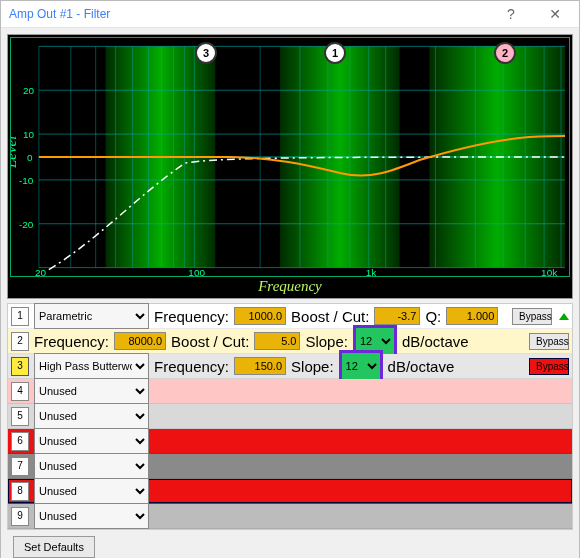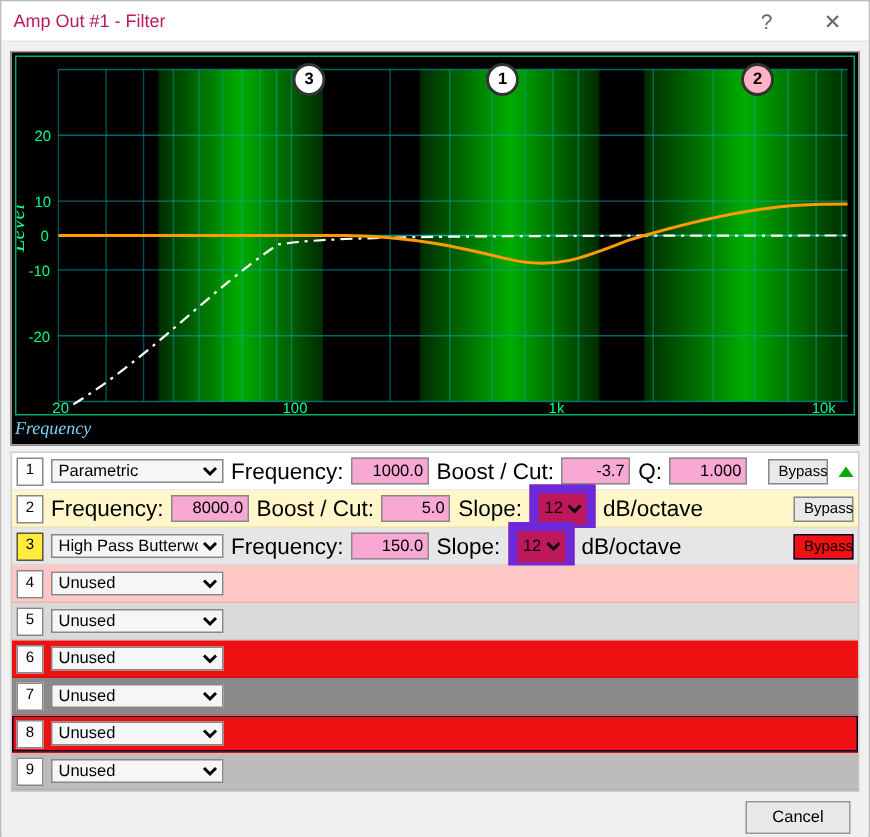--- a/index.html
+++ b/index.html
@@ -1,36 +1,36 @@
 <!DOCTYPE html>
 <html><head>
 <meta charset="utf-8">
 <style>
   html,body{margin:0;padding:0;font-family:"Segoe UI",Tahoma,sans-serif;font-size:11px;color:#000;background:#fff}
   .window{width:580px;height:558px;box-sizing:border-box;border:1px solid #bbb;display:flex;flex-direction:column;background:#f0f0f0}
   .titlebar{height:28px;display:flex;align-items:center;padding:0 2px 0 8px;background:#fff;border-bottom:1px solid #e5e5e5}
-  .titlebar .title{flex:0 0 auto;color:#be185d;font-size:12px}
+  .titlebar .title{flex:0 0 auto;color:#3b82f6;font-size:12px}
   .titlebar .spacer{flex:1}
   .titlebar .winbtn{width:44px;height:26px;display:flex;align-items:center;justify-content:center;color:#666;font-size:14px}
   .body{flex:1;display:flex;flex-direction:column;padding:6px 6px 0 6px;background:#f0f0f0}
   .graphwrap{border:1px solid #999;background:#000;padding:2px 2px 0 2px;position:relative}
   .graph{position:relative;height:238px;background:#000;overflow:hidden;border:1px solid #0a6}
   .graph svg{display:block}
   .marker{position:absolute;top:4px;width:18px;height:18px;border-radius:50%;background:#fff;border:2px solid #333;display:flex;align-items:center;justify-content:center;font-weight:bold;font-size:11px;color:#000}
   .marker.pink{background:#ffb3c4}
-  .xlabel{color:#7dd3fc;font-style:italic;font-family:Georgia,serif;font-size:12px;padding:1px 0 3px 0;background:#000}
+  .xlabel{color:#bef264;text-align:center;font-style:italic;font-family:Georgia,serif;font-size:15px;padding:1px 0 3px 0;background:#000}
   .rows{margin-top:4px;display:flex;flex-direction:column;gap:0;border:1px solid #ccc}
   .row{display:flex;align-items:center;height:22px;padding:1px 3px;gap:5px;border-bottom:1px solid rgba(0,0,0,.08)}
   .row .idx{width:16px;height:17px;border:1px solid #888;background:#fdfdfd;text-align:center;line-height:15px;font-size:10px}
   .row .idx.sel{background:#ffec3d;border-color:#555}
-  .row select.type{width:115px;height:16px;border:1px solid #888;font-size:11px;background:#f6f6f6}
+  .row select.type{width:115px;height:26px;border:1px solid #888;font-size:11px;background:#f6f6f6}
   .plabel{font-size:15px}
-  .pval{width:44px;height:16px;border:1px solid #888;background:#f9a8d4;text-align:right;padding:0 3px;font-size:11px}
+  .pval{width:44px;height:16px;border:1px solid #888;background:#eab308;text-align:right;padding:0 3px;font-size:11px}
   .pval.narrow{width:38px}
-  .slopesel{height:33px;width:44px;border:6px solid #6d28d9;font-size:11px;background:#be185d}
+  .slopesel{height:33px;width:44px;border:3px solid #6d28d9;font-size:11px;background:#22c55e}
   .row .grow{flex:1}
   .bypass{width:40px;height:17px;border:1px solid #888;background:#e9e9e9;font-size:10px;line-height:13px;text-align:center}
   .bypass.active{background:#e11;color:#000;border:1px solid #003}
   .tri{width:0;height:0;border-left:5px solid transparent;border-right:5px solid transparent;border-bottom:7px solid #0a0;margin-left:2px}
   
   .row.r1{background:#ffffff}
   .row.r2{background:#fff6ca}
   .row.r3{background:#e6e6e6}
   .row.r4{background:#ffc6c6}
   .row.r5{background:#d9d9d9}
@@ -203,17 +203,17 @@
         <span class="grow"></span>
       </div>
       <div class="row r9">
         <div class="idx">9</div>
         <select class="type"><option>Unused</option></select>
         <span class="grow"></span>
       </div>
     </div>
 
     <div class="footer">
+      <button class="btn">Set Defaults</button>
       <span class="grow"></span>
-      <button class="btn">Cancel</button>
     </div>
   </div>
 </div>
 
 </body></html>

